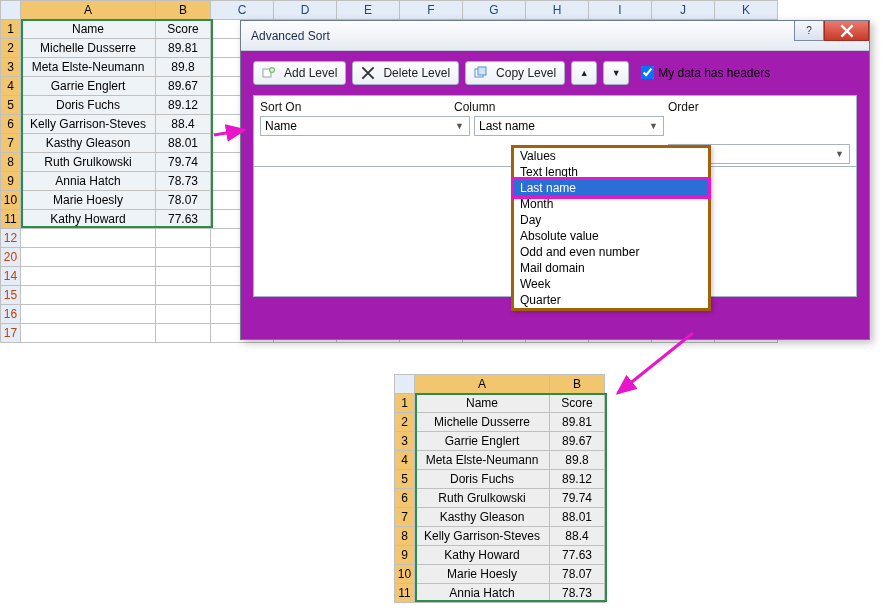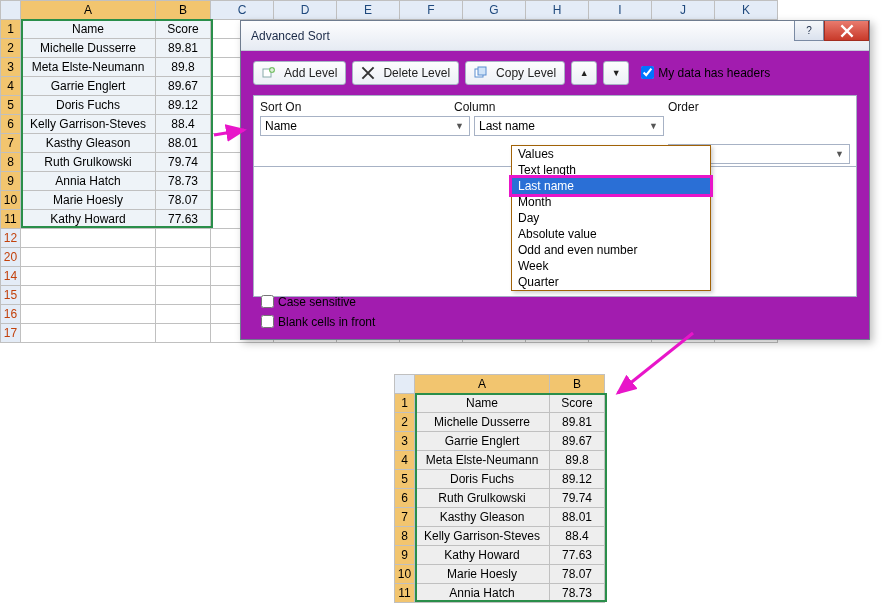--- a/index.html
+++ b/index.html
@@ -113,21 +113,21 @@
   .combo {
     display:flex; justify-content:space-between; align-items:center;
     border:1px solid #a7b2c5; background:#fff; height:20px; padding:0 2px 0 4px;
     font-size:12px;
   }
   .combo .arrow { font-size:9px; color:#555; padding:0 3px;}
   .gridrow .c1 { width:210px;} .gridrow .c2 { width:190px;} .gridrow .c3 { flex:1;margin-top:28px;}
   .spacer { height:130px; border:1px solid #a7b2c5; border-top:none; background:#fff;}
   .dropdown {
     position:absolute; left:270px; top:124px; width:200px;
-    background:#fff; border:1px solid #a16207; z-index:5;
+    background:#fff; border:3px solid #a16207; z-index:5;
     box-shadow:2px 2px 4px rgba(0,0,0,.2);
   }
   .dropdown div { padding:1px 6px; font-size:12px; }
   .dropdown .hl { background:#2a6fd6; color:#fff; }
   .hlbox { outline:3px solid #e815c9; }
   .buttonsrow { position:absolute; bottom:12px; right:14px; display:flex; gap:10px;}
   .bigbtn { width:70px; height:24px; }
   .checks { position:absolute; left:14px; bottom:10px; display:flex; flex-direction:column; gap:6px;}
 
   .arrow-svg { position:absolute; pointer-events:none; }
@@ -469,34 +469,25 @@
   </div>
 
   <div class="dropdown" id="dropdown">
       <div class="">Values</div>
       <div class="">Text length</div>
       <div class="hl hlbox">Last name</div>
       <div class="">Month</div>
       <div class="">Day</div>
       <div class="">Absolute value</div>
       <div class="">Odd and even number</div>
+      <div class="">Mail domain</div>
       <div class="">Week</div>
       <div class="">Quarter</div>
     </div>
 
-  <div class="checks">
-    <label class="chk">
-      <input type="checkbox" style="">
-      <span>Case sensitive</span>
-    </label>
-    <label class="chk">
-      <input type="checkbox" style="">
-      <span>Blank cells in front</span>
-    </label>
-  </div>
 
 </div>
 
 <table id="sheet2" class="sheet">
     <tbody>
       <tr>
         <th class="corner"></th>
         <th class="colhdr colA sel">A</th>
         <th class="colhdr colB sel">B</th>
       </tr>

